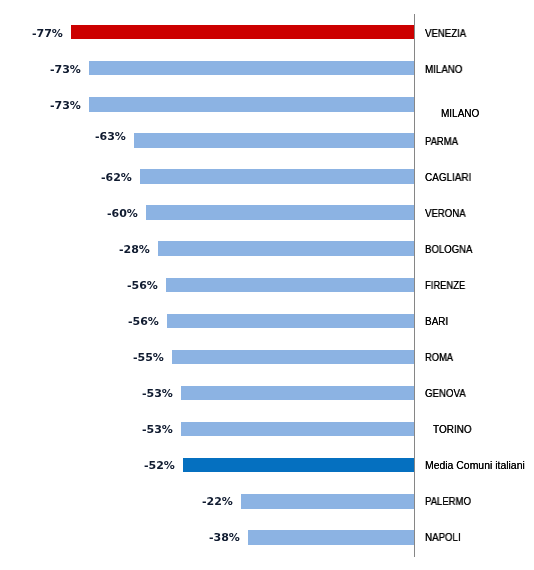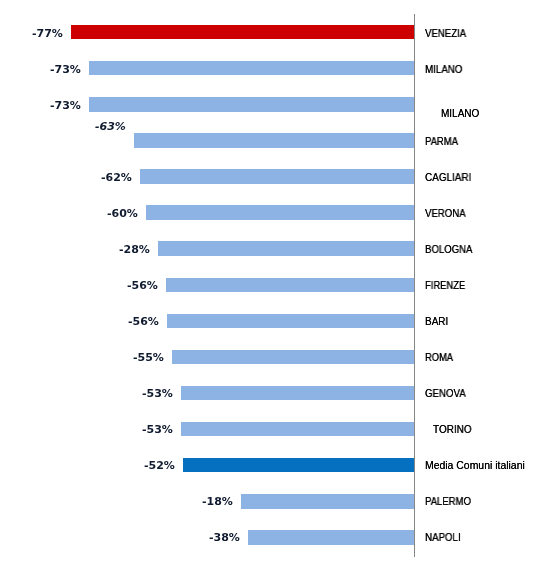--- a/index.html
+++ b/index.html
@@ -80,21 +80,21 @@
     <div class="vallabel" style="right: 453.05px; top: 63.2px; color: rgb(16, 27, 48);">-73%</div>
     <div class="catlabel" style="top: 63.2px; color: rgb(0, 0, 0); transform: scaleX(0.9775);">MILANO</div>
   </div>
   <div class="plot-row">
     <div class="bar" style="left: 89px; top: 97.08px; width: 325px; background: rgb(140, 179, 227);"></div>
     <div class="vallabel" style="right: 453.05px; top: 99.2px; color: rgb(16, 27, 48);">-73%</div>
     <div class="catlabel" style="top: 107px; color: rgb(0, 0, 0); transform: scaleX(0.9989); margin-left: 16px;">MILANO</div>
   </div>
   <div class="plot-row">
     <div class="bar" style="left: 134.4px; top: 133.17px; width: 279.6px; background: rgb(140, 179, 227);"></div>
-    <div class="vallabel" style="right: 407.65px; top: 120px; color: rgb(16, 27, 48); font-style: italic;">-63%</div>
+    <div class="vallabel" style="right: 407.65px; top: 130px; color: rgb(16, 27, 48);">-63%</div>
     <div class="catlabel" style="top: 135.2px; color: rgb(0, 0, 0); transform: scaleX(0.9475);">PARMA</div>
   </div>
   <div class="plot-row">
     <div class="bar" style="left: 140.2px; top: 169.26px; width: 273.8px; background: rgb(140, 179, 227);"></div>
     <div class="vallabel" style="right: 401.85px; top: 171.2px; color: rgb(16, 27, 48);">-62%</div>
     <div class="catlabel" style="top: 171.2px; color: rgb(0, 0, 0); transform: scaleX(0.9896);">CAGLIARI</div>
   </div>
   <div class="plot-row">
     <div class="bar" style="left: 145.7px; top: 205.35px; width: 268.3px; background: rgb(140, 179, 227);"></div>
     <div class="vallabel" style="right: 396.35px; top: 207.2px; color: rgb(16, 27, 48);">-60%</div>
@@ -130,21 +130,21 @@
     <div class="vallabel" style="right: 360.95px; top: 423.2px; color: rgb(16, 27, 48);">-53%</div>
     <div class="catlabel" style="top: 423.2px; color: rgb(0, 0, 0); transform: scaleX(0.9944); margin-left: 8px;">TORINO</div>
   </div>
   <div class="plot-row">
     <div class="bar" style="left: 182.9px; top: 457.98px; width: 231.1px; background: rgb(5, 112, 192);"></div>
     <div class="vallabel" style="right: 359.15px; top: 459.2px; color: rgb(16, 27, 48);">-52%</div>
     <div class="catlabel" style="top: 459.2px; color: rgb(0, 0, 0); transform: scaleX(1.0438);">Media Comuni italiani</div>
   </div>
   <div class="plot-row">
     <div class="bar" style="left: 241.1px; top: 494.07px; width: 172.9px; background: rgb(140, 179, 227);"></div>
-    <div class="vallabel" style="right: 300.95px; top: 495.2px; color: rgb(16, 27, 48);">-18%</div>
+    <div class="vallabel" style="right: 300.95px; top: 495.2px; color: rgb(16, 27, 48);">-22%</div>
     <div class="catlabel" style="top: 495.2px; color: rgb(0, 0, 0); transform: scaleX(0.9528);">PALERMO</div>
   </div>
   <div class="plot-row">
     <div class="bar" style="left: 247.5px; top: 530.16px; width: 166.5px; background: rgb(140, 179, 227);"></div>
     <div class="vallabel" style="right: 294.55px; top: 531.2px; color: rgb(16, 27, 48);">-38%</div>
     <div class="catlabel" style="top: 531.2px; color: rgb(0, 0, 0); transform: scaleX(0.9731);">NAPOLI</div>
   </div>
 
 </div>
 

